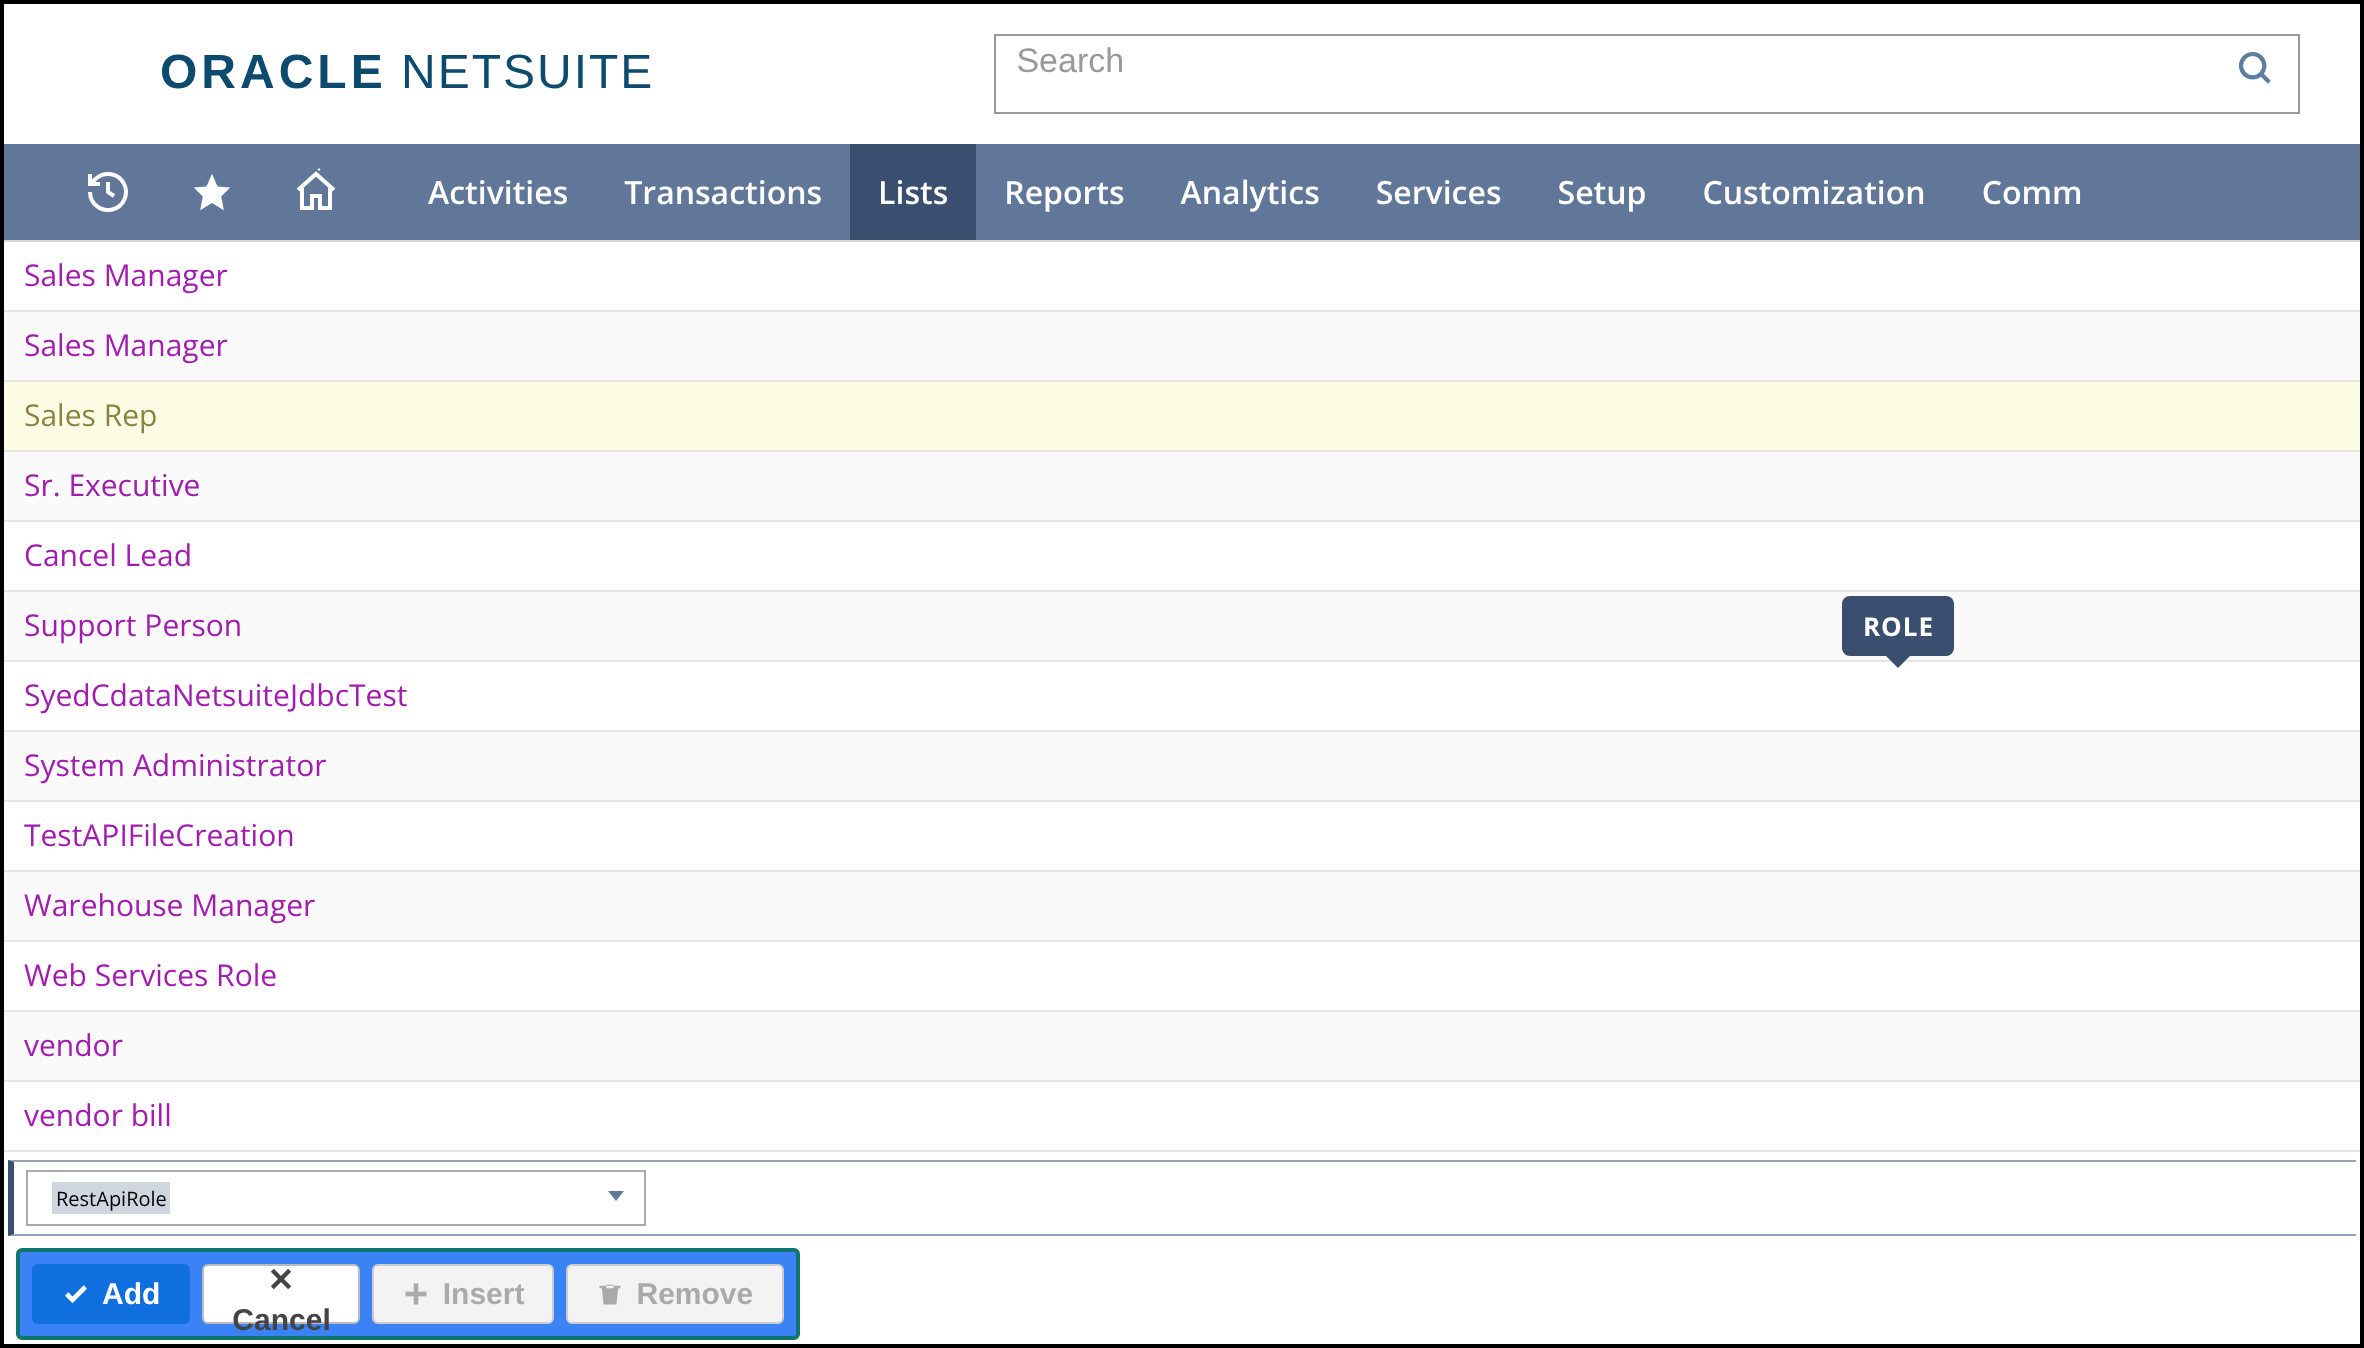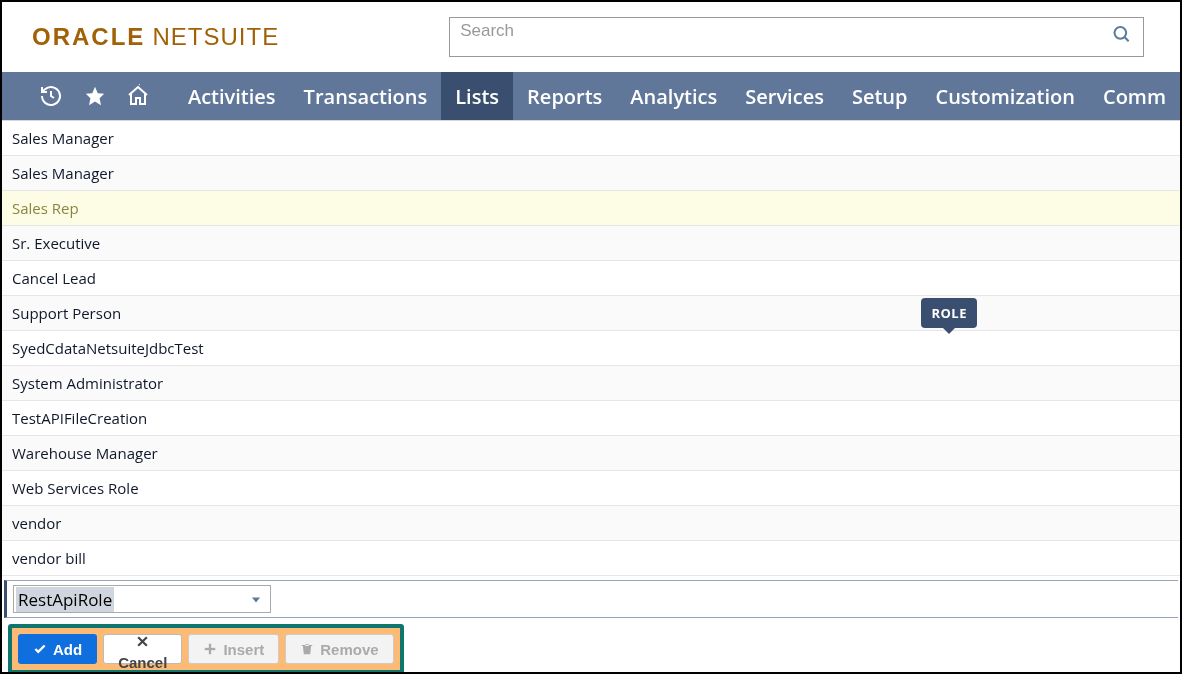--- a/index.html
+++ b/index.html
@@ -1,47 +1,47 @@
 <!DOCTYPE html>
 <html><head>
 <meta charset="utf-8">
 <style>
   * { box-sizing: border-box; margin: 0; padding: 0; }
   body { font-family: "Open Sans", "Helvetica Neue", Arial, sans-serif; background: #fff; }
   .frame { border: 2px solid #000; width: 1182px; height: 674px; overflow: hidden; position: relative; background: #fff; }
   
   .header { display: flex; align-items: center; height: 70px; padding: 0 30px; }
-  .logo { font-family: Arial, sans-serif; font-size: 24px; letter-spacing: 0.5px; color: #a16207; font-weight: 400; }
+  .logo { font-family: Arial, sans-serif; font-size: 24px; letter-spacing: 0.5px; color: #0c4a6e; font-weight: 400; margin-left: 48px; }
   .logo .oracle { font-weight: 700; letter-spacing: 2px; }
   .logo .netsuite { font-weight: 300; letter-spacing: 1px; }
   .search-wrap { margin-left: 170px; flex: 1; max-width: 695px; position: relative; }
   .search-input { width: 100%; height: 40px; border: 1px solid #999; padding: 0 40px 12px 10px; font-size: 17px; color: #555; }
   .search-input::placeholder { color: #999; }
   .search-icon { position: absolute; right: 12px; top: 50%; transform: translateY(-50%); color: #5b7da0; }
   
   .nav { background: #607799; height: 48px; display: flex; align-items: stretch; padding-left: 30px; overflow: hidden; }
   .nav-icon { width: 44px; display: flex; align-items: center; justify-content: center; color: #fff; cursor: pointer; }
-  .nav-item { padding: 0 14px; display: flex; align-items: center; color: #fff; font-size: 20px; font-weight: 600; cursor: pointer; white-space: nowrap; }
+  .nav-item { padding: 0 14px; display: flex; align-items: center; color: #fff; font-size: 16px; font-weight: 600; cursor: pointer; white-space: nowrap; }
   .nav-item.active { background: #3a4f6f; }
   .nav-spacer { width: 8px; }
   
   .list-container { border-top: 1px solid #d8d8d8; }
-  .list-row { height: 35px; display: flex; align-items: center; padding: 0 10px; font-size: 15px; color: #0f172a; border-bottom: 1px solid #e6e6e6; cursor: pointer; }
+  .list-row { height: 35px; display: flex; align-items: center; padding: 0 10px; font-size: 15px; color: #a21caf; border-bottom: 1px solid #e6e6e6; cursor: pointer; }
   .list-row:nth-child(even) { background: #fafafa; }
   .list-row.highlight { background: #fdfde6; color: #8a8440; }
   
   .tooltip { position: absolute; right: 203px; top: 296px; background: #3a4f6f; color: #fff; font-size: 13px; font-weight: 700; padding: 6px 10px; border-radius: 4px; letter-spacing: 0.5px; }
   .tooltip::after { content: ""; position: absolute; bottom: -6px; left: 50%; transform: translateX(-50%); border-left: 6px solid transparent; border-right: 6px solid transparent; border-top: 6px solid #3a4f6f; }
   
   .input-row { margin: 4px 2px 0 2px; border-left: 3px solid #3a4f6f; border-top: 1px solid #95a3b8; border-bottom: 1px solid #95a3b8; padding: 4px 6px; background: #fff; display: flex; }
-  .role-select { width: 258px; height: 28px; border: 1px solid #aaa; background: #fff; display: flex; align-items: center; padding: 0 2px; font-size: 17px; position: relative; cursor: pointer; }
+  .role-select { width: 310px; height: 28px; border: 1px solid #aaa; background: #fff; display: flex; align-items: center; padding: 0 12px; font-size: 10px; position: relative; cursor: pointer; }
   .role-select .sel-text { background: #d0d6df; padding: 1px 2px; }
   .role-select .chevron { position: absolute; right: 8px; top: 50%; transform: translateY(-50%); color: #607799; }
   
-  .actions-row { margin: 6px 0 3px 6px; background: #fdba74; border: 4px solid #0f766e; border-radius: 3px; padding: 6px; display: inline-flex; gap: 6px; }
+  .actions-row { margin: 6px 0 3px 6px; background: #3b82f6; border: 2px solid #0f766e; border-radius: 3px; padding: 6px; display: inline-flex; gap: 6px; }
   .btn { height: 30px; padding: 0 14px; border-radius: 3px; font-size: 15px; font-weight: 600; display: inline-flex; align-items: center; gap: 6px; cursor: pointer; border: 1px solid transparent; }
   .btn-primary { background: #0f6fde; color: #fff; }
   .btn-secondary { background: #fff; color: #444; border: 1px solid #bbb; flex-direction: column; }
   .btn-disabled { background: #f3f3f3; color: #aaa; border: 1px solid #ccc; cursor: default; }
   .btn svg { flex-shrink: 0; }
 </style>
 </head>
 <body>
 
 <div class="frame">

